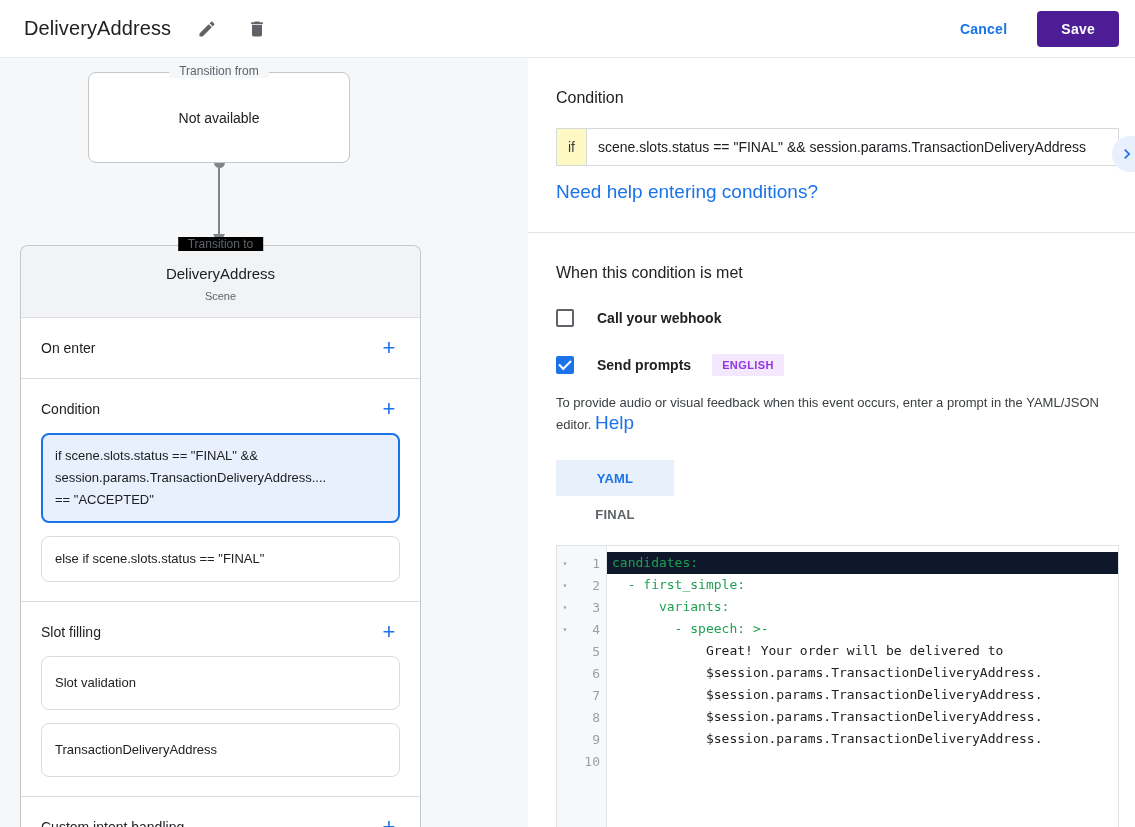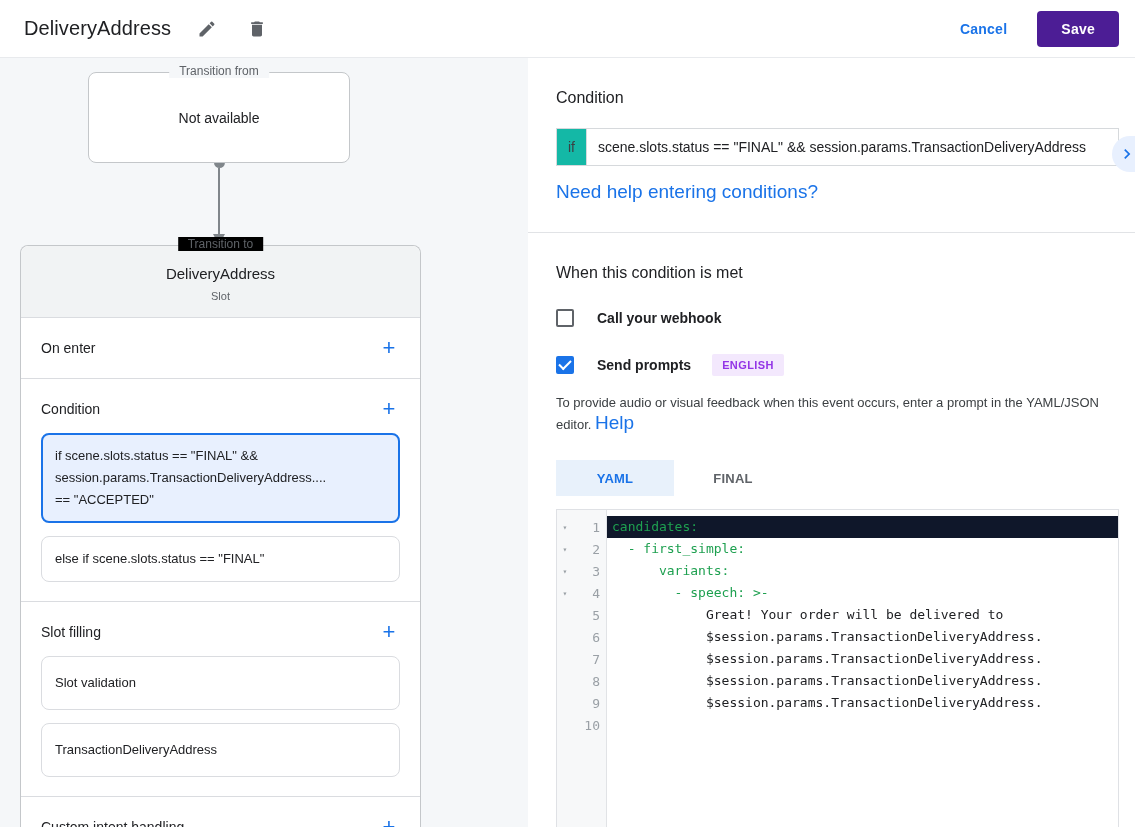--- a/index.html
+++ b/index.html
@@ -61,21 +61,21 @@
 
   
   .right-panel { flex:1; background:#fff; position:relative; padding-left:28px; overflow:hidden; }
   .cond-heading { margin-top:31px; font-size:16px; font-weight:400; color:#202124; }
   .expand-pill { position:absolute; top:78px; right:-17px; width:40px; height:36px;
     border-radius:18px; background:#e8f0fe; border:none; cursor:pointer;
     display:flex; align-items:center; justify-content:center; }
   .expand-pill svg { width:20px; height:20px; fill:#1a73e8; margin-left:-10px; }
 
   .if-row { display:flex; margin-top:21px; margin-right:16px; height:38px; }
-  .if-prefix { width:30px; background:#14b8a6; border:1px solid #d6d9dc; border-right:none;
+  .if-prefix { width:30px; background:#fef9c3; border:1px solid #d6d9dc; border-right:none;
     display:flex; align-items:center; justify-content:center; font-size:14px; color:#3c4043; flex:none; }
   .if-input { flex:1; border:1px solid #d6d9dc; background:#fff; font-size:14px; color:#202124;
     padding:0 11px; outline:none; font-family:inherit; min-width:0; }
   .link { color:#1a73e8; font-size:19px; text-decoration:none; cursor:pointer; }
   .help-cond { display:inline-block; margin-top:15px; }
 
   .divider { border-top:1px solid #e1e3e6; margin-top:29px; margin-left:-28px; }
 
   .met-heading { margin-top:31px; font-size:16px; font-weight:400; color:#202124; }
   .cb-row { display:flex; align-items:center; margin-top:27px; }
@@ -84,21 +84,21 @@
   .checkbox.checked { background:#1a73e8; border-color:#1a73e8; display:flex; align-items:center;
     justify-content:center; }
   .checkbox.checked::after { content:""; width:10px; height:5px; border-left:2px solid #fff;
     border-bottom:2px solid #fff; transform:rotate(-45deg); margin-bottom:3px; }
   .cb-label { font-size:14px; font-weight:700; color:#202124; margin-left:23px; }
   .lang-badge { margin-left:21px; background:#f3e8fd; color:#9334e6; font-size:11px; font-weight:700;
     letter-spacing:.4px; padding:5px 10px; border-radius:2px; }
 
   .feedback-text { margin-top:17px; font-size:13px; color:#3c4043; line-height:20px; max-width:575px; }
 
-  .tabs { display:flex; margin-top:25px; }
+  .tabs { display:flex; margin-top:25px;flex-direction:column; }
   .tab { width:118px; height:36px; display:flex; align-items:center; justify-content:center;
     font-size:13px; font-weight:700; letter-spacing:.25px; border:none; background:none;
     cursor:pointer; font-family:inherit; }
   .tab.active { color:#1a73e8; background:#e8f1fb; }
   .tab.inactive { color:#5f6368; }
 
   .editor { margin-top:13px; margin-right:16px; height:341px; border:1px solid #dfe1e5;
     display:flex; background:#fff; font-family:"DejaVu Sans Mono", monospace; font-size:13px;
     overflow:hidden; }
   .gutter { width:50px; background:#f7f8f9; border-right:1px solid #e1e3e6; padding-top:6px; flex:none; }
@@ -148,21 +148,21 @@
       <div class="dot"></div>
       <div class="line"></div>
       <div class="arrowhead"></div>
     </div>
 
     <div class="scene-card">
       <span class="legend">Transition to</span>
 
       <div class="card-header">
         <div class="card-title">DeliveryAddress</div>
-        <div class="card-subtitle">Slot</div>
+        <div class="card-subtitle">Scene</div>
       </div>
 
       <div class="section">
         <div class="section-head">
           <span class="section-label">On enter</span>
           <button class="plus-btn">
               <span></span>
             </button>
         </div>
       </div>

